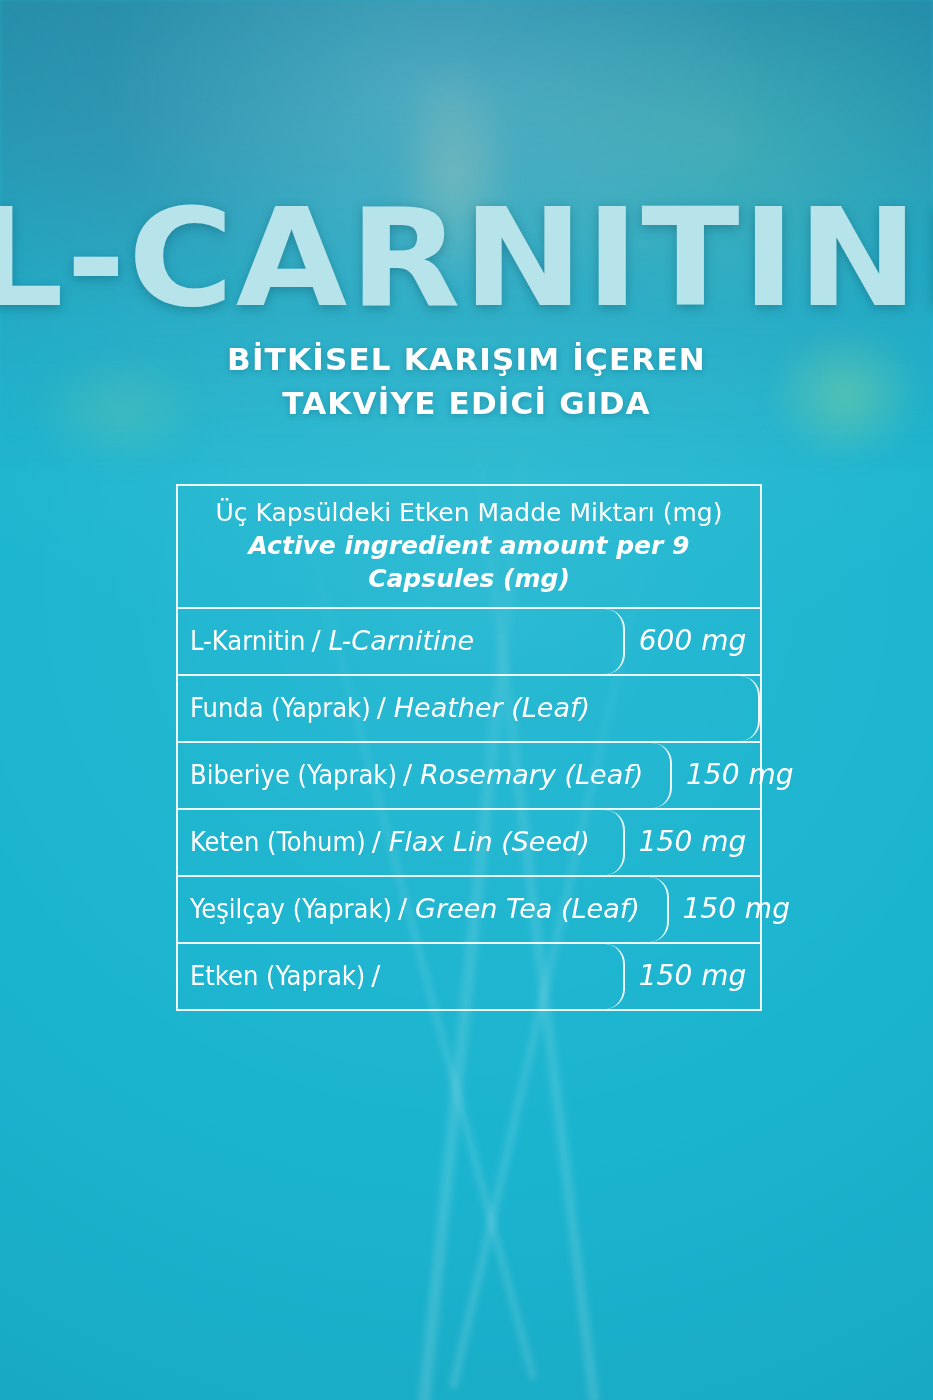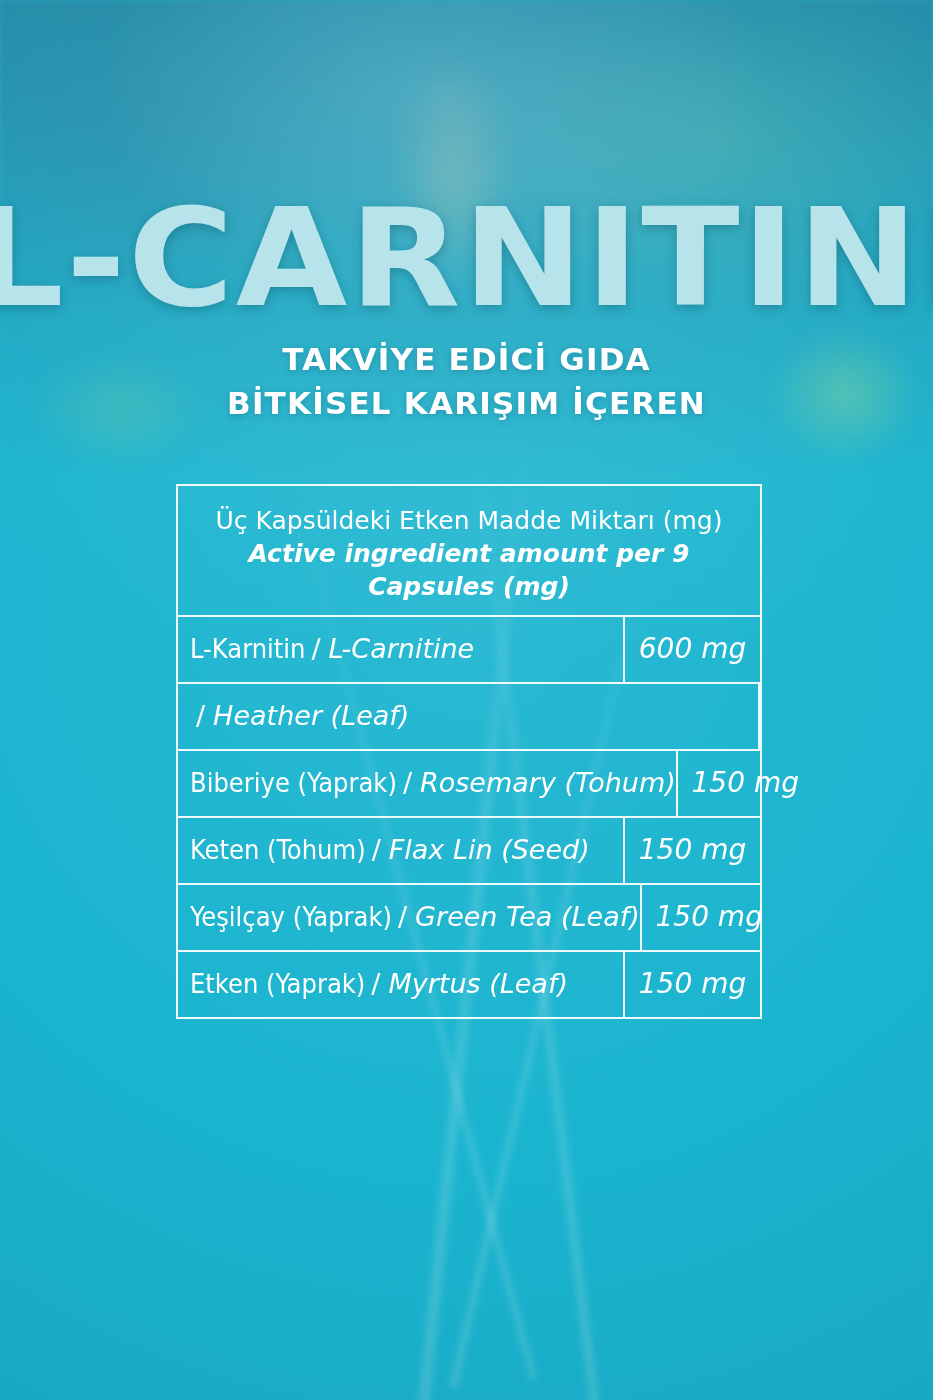--- a/index.html
+++ b/index.html
@@ -113,43 +113,43 @@
   .t-head {
     padding: 10px 10px 12px 10px;
     text-align: center;
     border-bottom: 2px solid rgba(255,255,255,0.92);
   }
   .t-head-tr {
     font-family: "DejaVu Sans", sans-serif;
     font-size: 25px;
     line-height: 1.32;
     font-weight: 400;
-    margin-top: 8px;
   }
   .t-head-en {
     font-family: "DejaVu Sans", sans-serif;
     font-size: 25px;
     line-height: 1.32;
     font-style: italic;
     font-weight: 700;
   }
   .t-row {
     display: flex;
     align-items: stretch;
     border-bottom: 2px solid rgba(255,255,255,0.92);
     min-height: 65px;
   }
   .t-row.last { border-bottom: none; }
   .t-name {
     flex: 1 1 auto;
     display: flex;
     align-items: center;
-    padding: 4px 0 6px 12px;
+    padding: 4px 27px 6px 12px;
     border-right: 2px solid rgba(255,255,255,0.92);
     white-space: nowrap;
+    border-radius: 20px;
   }
   .t-name .tr {
     font-family: "DejaVu Sans Condensed", "DejaVu Sans", sans-serif;
     font-size: 27px;
     font-weight: 400;
   }
   .t-name .sep {
     font-family: "DejaVu Sans", sans-serif;
     font-size: 27px;
     padding: 0 4px 0 6px;
@@ -184,22 +184,22 @@
     <div class="rail rail-c"></div>
     <div class="rail rail-a"></div>
     <div class="rail rail-b"></div>
     <div class="rail rail-d"></div>
     <div class="vignette"></div>
   </div>
 
   <div class="hero">
     <div class="hero-title">L-CARNITINE</div>
     <div class="hero-sub">
+      <div>BİTKİSEL KARIŞIM İÇEREN</div>
       <div>TAKVİYE EDİCİ GIDA</div>
-      <div>BİTKİSEL KARIŞIM İÇEREN</div>
     </div>
   </div>
 
   <div class="table-wrap">
 
     <div class="t-head">
       <div class="t-head-tr">Üç Kapsüldeki Etken Madde Miktarı (mg)</div>
       <div class="t-head-en">Active ingredient amount per 9 Capsules (mg)</div>
     </div>
 
@@ -207,30 +207,31 @@
       <div class="t-name">
         <span class="tr">L-Karnitin</span>
         <span class="sep">/</span>
         <span class="en">L-Carnitine</span>
       </div>
       <div class="t-val">600 mg</div>
     </div>
 
     <div class="t-row">
       <div class="t-name">
+        <span class="tr">Funda (Yaprak)</span>
         <span class="sep">/</span>
         <span class="en">Heather (Leaf)</span>
       </div>
     </div>
 
     <div class="t-row">
       <div class="t-name">
         <span class="tr">Biberiye (Yaprak)</span>
         <span class="sep">/</span>
-        <span class="en">Rosemary (Tohum)</span>
+        <span class="en">Rosemary (Leaf)</span>
       </div>
       <div class="t-val">150 mg</div>
     </div>
 
     <div class="t-row">
       <div class="t-name">
         <span class="tr">Keten (Tohum)</span>
         <span class="sep">/</span>
         <span class="en">Flax Lin (Seed)</span>
       </div>
@@ -243,19 +244,18 @@
         <span class="sep">/</span>
         <span class="en">Green Tea (Leaf)</span>
       </div>
       <div class="t-val">150 mg</div>
     </div>
 
     <div class="t-row last">
       <div class="t-name">
         <span class="tr">Etken (Yaprak)</span>
         <span class="sep">/</span>
-        <span class="en">Myrtus (Leaf)</span>
       </div>
       <div class="t-val">150 mg</div>
     </div>
 
   </div>
 </div>
 
 </body></html>

